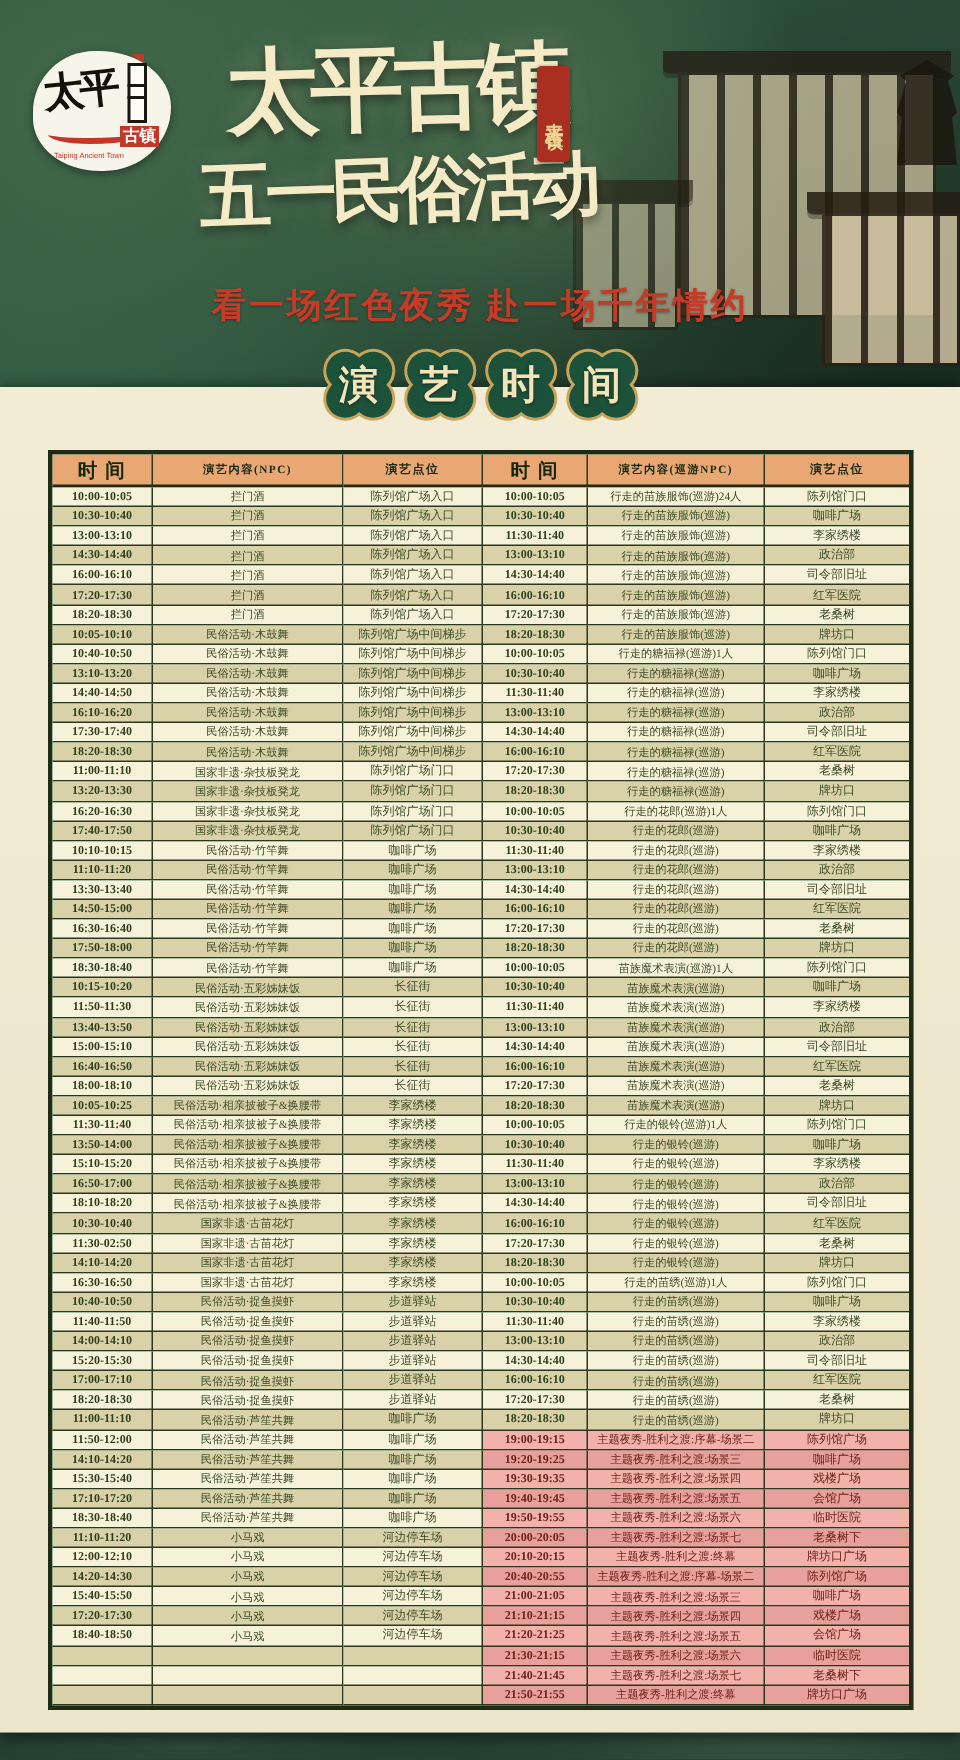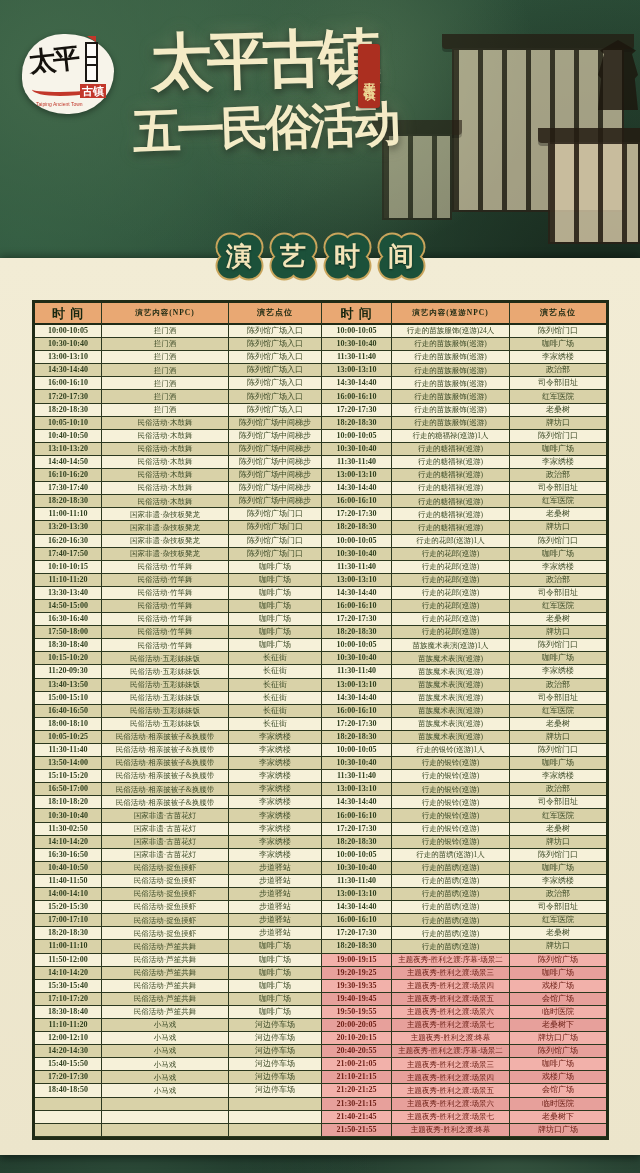--- a/index.html
+++ b/index.html
@@ -117,20 +117,21 @@
     <span class="swoosh"></span>
     <span class="zi-sub">古镇</span>
     <span class="caption">Taiping Ancient Town</span>
   </div>
 
   <div class="title1">太平古镇</div>
   <div class="title2">五一民俗活动</div>
   <div class="seal">
       <span>太平古镇</span>
     </div>
+  <div class="subtitle">看一场红色夜秀  赴一场千年情约</div>
 
   <div class="panel"></div>
 
   <div class="badges">
     <div class="badge">
       <svg viewBox="0 0 100 100">
           <g fill="#c9a55c">
             <circle cx="31" cy="31" r="30"></circle>
             <circle cx="69" cy="31" r="30"></circle>
             <circle cx="31" cy="69" r="30"></circle>
@@ -363,21 +364,21 @@
         <div class="cell c2 light">咖啡广场</div>
         <div class="cell c3 light time">10:00-10:05</div>
         <div class="cell c4 light">苗族魔术表演(巡游)1人</div>
         <div class="cell c5 light">陈列馆门口</div>
         <div class="cell c0 dark time">10:15-10:20</div>
         <div class="cell c1 dark">民俗活动·五彩姊妹饭</div>
         <div class="cell c2 dark">长征街</div>
         <div class="cell c3 dark time">10:30-10:40</div>
         <div class="cell c4 dark">苗族魔术表演(巡游)</div>
         <div class="cell c5 dark">咖啡广场</div>
-        <div class="cell c0 light time">11:20-09:30</div>
+        <div class="cell c0 light time">11:50-11:30</div>
         <div class="cell c1 light">民俗活动·五彩姊妹饭</div>
         <div class="cell c2 light">长征街</div>
         <div class="cell c3 light time">11:30-11:40</div>
         <div class="cell c4 light">苗族魔术表演(巡游)</div>
         <div class="cell c5 light">李家绣楼</div>
         <div class="cell c0 dark time">13:40-13:50</div>
         <div class="cell c1 dark">民俗活动·五彩姊妹饭</div>
         <div class="cell c2 dark">长征街</div>
         <div class="cell c3 dark time">13:00-13:10</div>
         <div class="cell c4 dark">苗族魔术表演(巡游)</div>

